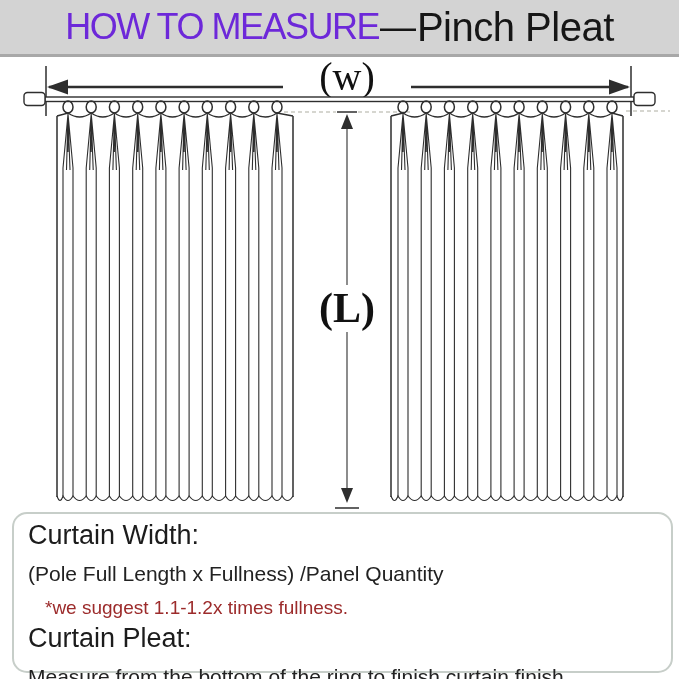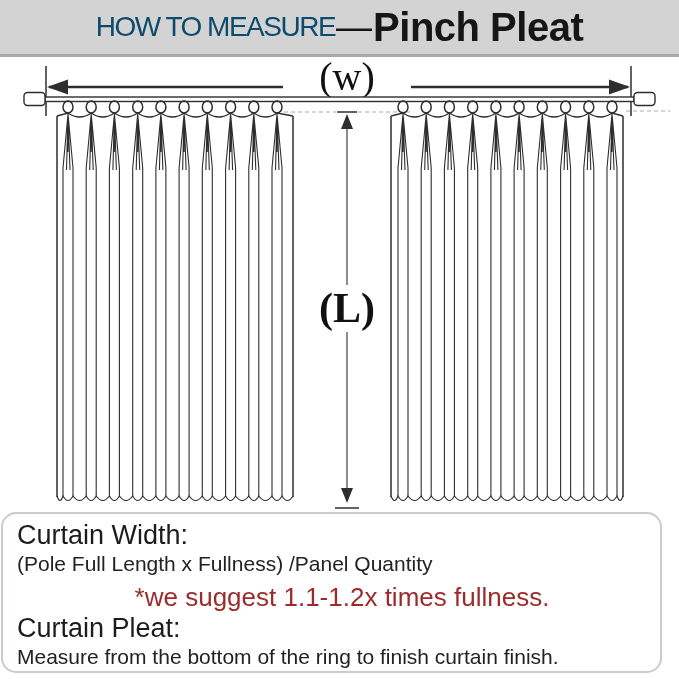--- a/index.html
+++ b/index.html
@@ -7,42 +7,42 @@
     position:relative;width:679px;height:679px;background:#ffffff;
     overflow:hidden;font-family:"Liberation Sans",sans-serif;
   }
   
   .header{
     position:absolute;top:0;left:0;width:679px;height:57px;
     background:var(--header-bg,#d3d3d3);
     border-bottom:3px solid #a8a8a8;box-sizing:border-box;
     display:flex;align-items:center;justify-content:center;
   }
-  .header .t1{font-size:28px;letter-spacing:-1.5px;color:#0c4a6e;text-align:center;}
+  .header .t1{font-size:36px;letter-spacing:-1.5px;color:#6d28d9;text-align:center;}
   .header .dash{font-size:36px;color:#161616;margin:0 1px;}
-  .header .t2{font-size:40px;letter-spacing:-0.5px;color:#161616;font-weight:bold;}
+  .header .t2{font-size:40px;letter-spacing:-0.5px;color:#161616;}
   
   .diagram{position:absolute;top:57px;left:0;}
   .ln{fill:none;stroke:var(--line,#2e2e2e);stroke-width:1.1;}
   .thick{stroke-width:1.5;}
   .rod{fill:#ffffff;stroke:var(--line,#2e2e2e);stroke-width:1.4;}
   .arrow{stroke:var(--line,#2e2e2e);stroke-width:2.6;fill:none;}
   .ah{fill:var(--line,#2e2e2e);stroke:none;}
   .dash{stroke:var(--dash,#c9c9c1);stroke-width:1.3;stroke-dasharray:4 3;fill:none;}
   .wlabel{font-family:"Liberation Serif",serif;font-size:40px;fill:#111;text-anchor:middle;}
   .llabel{font-family:"Liberation Serif",serif;font-size:42px;font-weight:bold;fill:#111;text-anchor:middle;}
   
   .info-box{
-    position:absolute;left:1px;top:512px;width:661px;height:161px;
+    position:absolute;left:12px;top:512px;width:661px;height:161px;
     box-sizing:border-box;border:2px solid var(--box-border,#c7cec9);
     border-radius:15px;background:#fff;padding:6px 10px 0 14px;
   }
   .ib-h{font-size:27px;line-height:31px;color:#1c1c1c;}
-  .ib-b{font-size:21px;line-height:25px;color:#222;}
-  .ib-note{font-size:26px;line-height:25px;color:var(--note-red,#9c2b2b);margin:9px 0 3px 17px;text-align:center;}
+  .ib-b{font-size:21px;line-height:25px;color:#222;margin-top:10px;}
+  .ib-note{font-size:19px;line-height:25px;color:var(--note-red,#9c2b2b);margin:9px 0 3px 17px;}
 </style>
 </head>
 <body>
 
 <div class="screen">
 
   <div class="header">
     <span class="t1">HOW TO MEASURE</span>
       <span class="dash">—</span>
       <span class="t2">Pinch Pleat</span>

